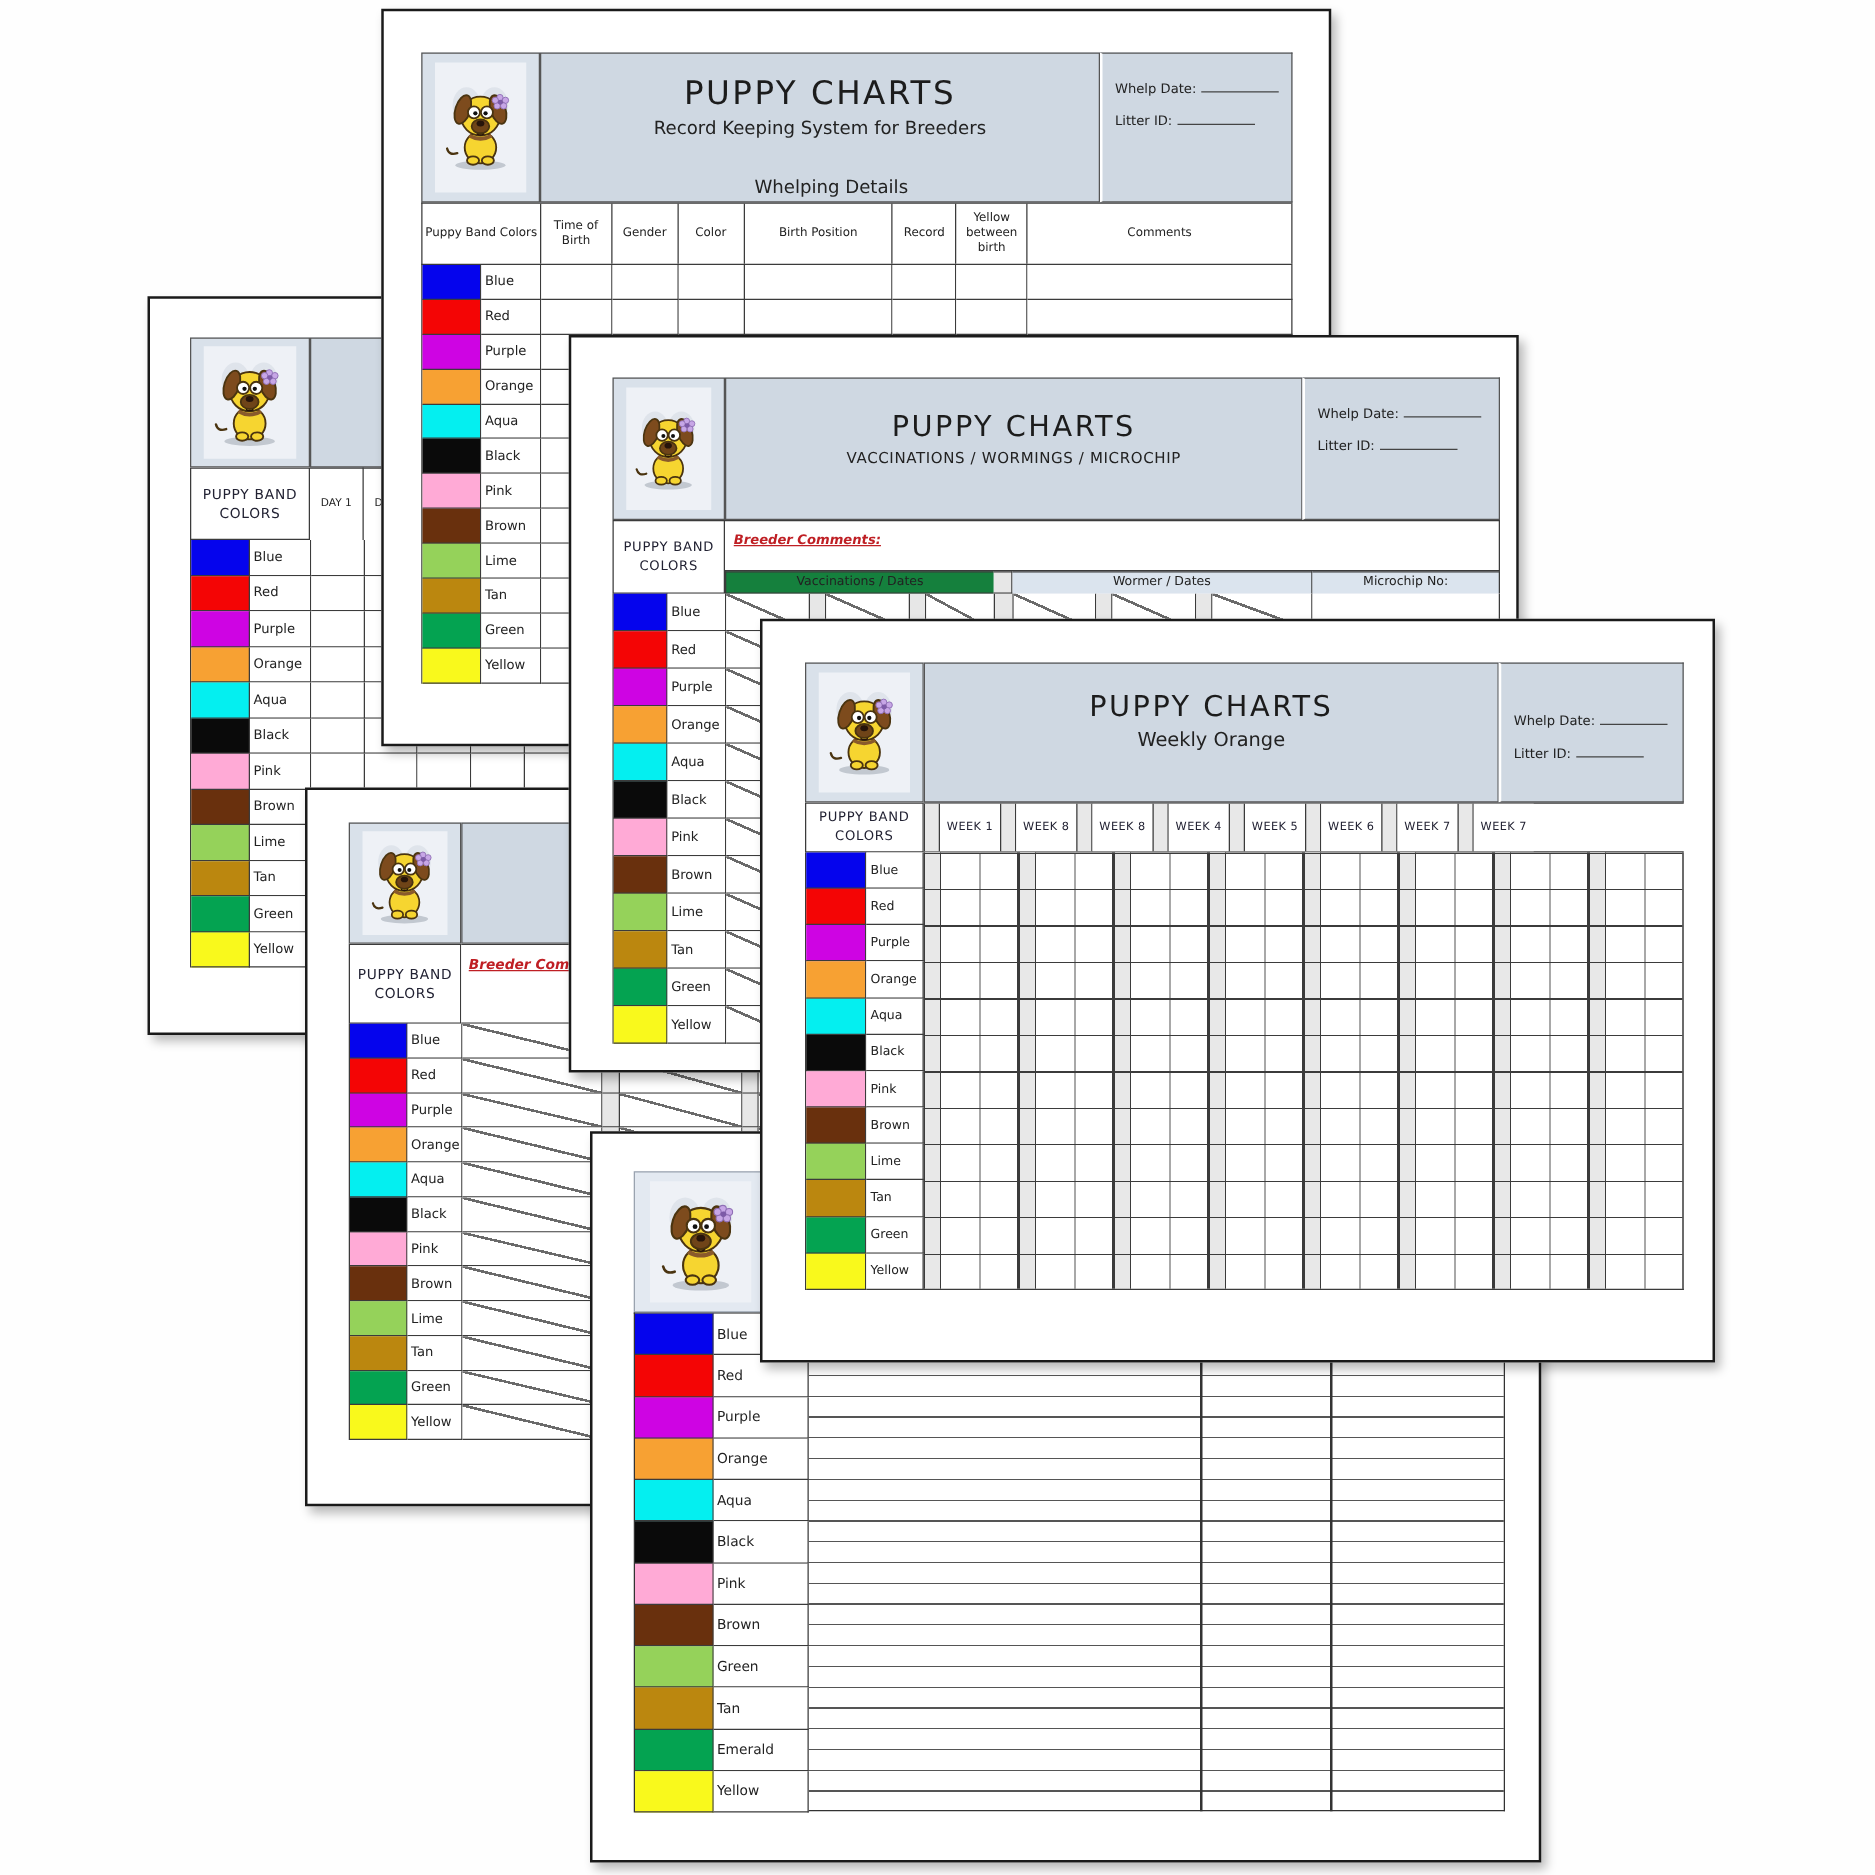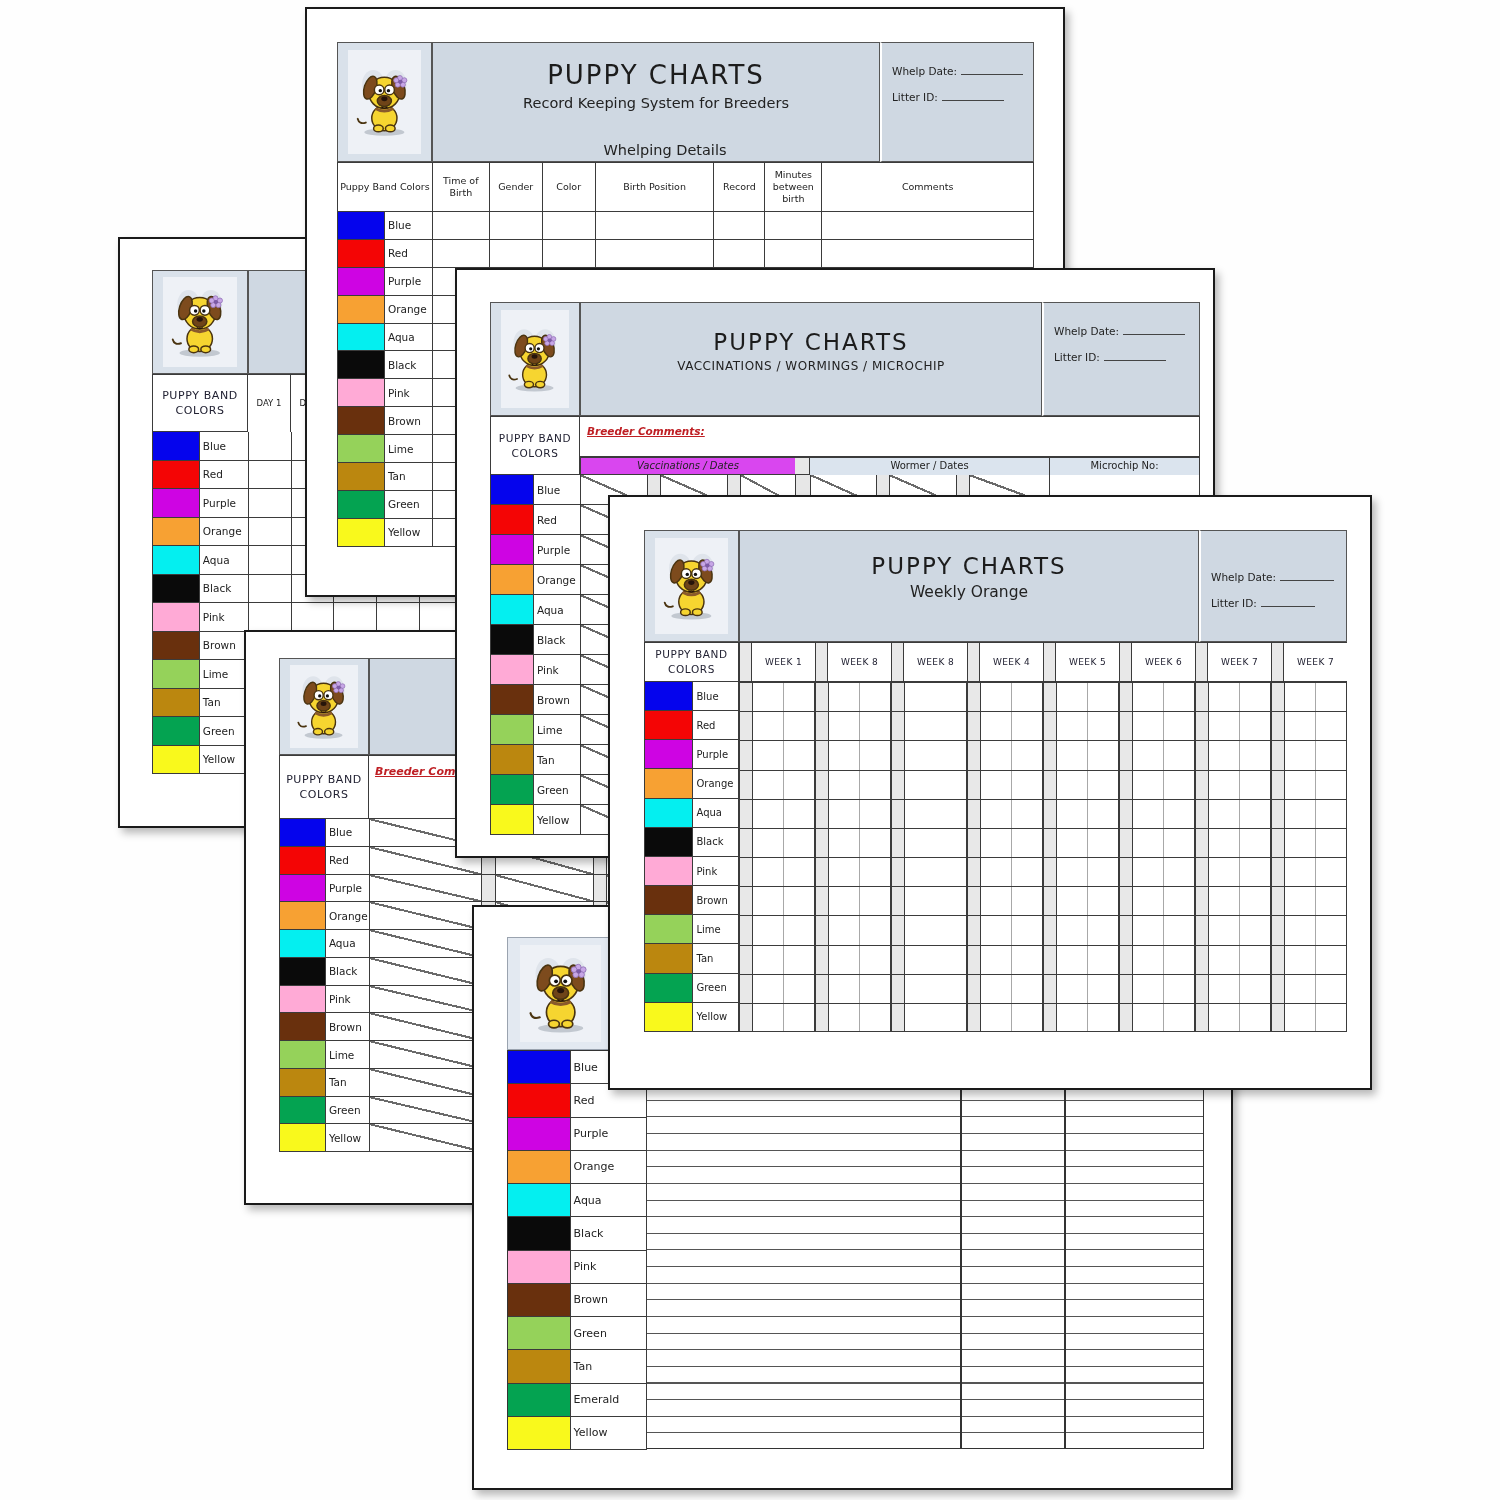--- a/index.html
+++ b/index.html
@@ -39,21 +39,21 @@
 
   
   .week-grid{
     background-image:
       repeating-linear-gradient(to bottom,#3b3b3b 0,#3b3b3b 1px,transparent 1px,transparent 29.17px),
       repeating-linear-gradient(to right,#3b3b3b 0,#3b3b3b 1px,#e8e8e8 1px,#e8e8e8 13px,#3b3b3b 13px,#3b3b3b 14px,transparent 14px,transparent 44.5px,#a8a8a8 44.5px,#a8a8a8 45.5px,transparent 45.5px,transparent 75px,#3b3b3b 75px,#3b3b3b 76px);
     border-right:1px solid #3b3b3b;border-bottom:1px solid #3b3b3b;
   }
   .week-strip{display:flex;border-bottom:1px solid #3b3b3b;}
   .week-sep{width:13px;background:#e8e8e8;border-right:1px solid #3b3b3b;border-left:1px solid #3b3b3b;}
-  .week-cell{width:63px;display:flex;align-items:center;justify-content:center;
+  .week-cell{width:48px;display:flex;align-items:center;justify-content:center;
              font-size:9px;letter-spacing:.4px;color:#223;background:#fff;}
   
   .ruled{
     background-image:repeating-linear-gradient(to bottom,#555 0,#555 1px,transparent 1px,transparent 16.625px);
     border-right:1.5px solid #333;border-bottom:1px solid #333;
   }
   .vline{position:absolute;width:1.5px;background:#333;}
 </style>
 </head>
 <body>
@@ -252,21 +252,21 @@
       <span class="line"><span>Whelp Date:</span><span class="blank"></span></span>
       <span class="line"><span>Litter ID:</span><span class="blank"></span></span>
     </div>
     <div class="abs row" style="left:30px;top:153px;width:697px;height:50px;border:1px solid #3b3b3b;border-right:none;">
       <div class="hdr-cell" style="width:95px;">Puppy Band Colors</div>
       <div class="hdr-cell" style="width:57px;">Time of Birth</div>
       <div class="hdr-cell" style="width:53px;">Gender</div>
       <div class="hdr-cell" style="width:53px;">Color</div>
       <div class="hdr-cell" style="width:119px;">Birth Position</div>
       <div class="hdr-cell" style="width:51px;">Record</div>
-      <div class="hdr-cell" style="width:57px;">Minutes between birth</div>
+      <div class="hdr-cell" style="width:57px;">Yellow between birth</div>
       <div class="hdr-cell" style="width:212px;">Comments</div>
     </div>
     <div class="abs" style="left:30px;top:203px;width:697px;border-left:1px solid #3b3b3b;">
 
         <div class="row" style="height:27.9px;">
           <div class="swatch" style="width: 47px; background: rgb(5, 4, 237);"></div>
           <div class="rlabel" style="width:48px;">Blue</div>
           <div class="cell" style="width:57px;"></div>
           <div class="cell" style="width:53px;"></div>
           <div class="cell" style="width:53px;"></div>
@@ -565,21 +565,21 @@
     </div>
     <div class="abs whelp-cell" style="left:585px;top:32px;width:158px;height:114px;">
       <span class="line"><span>Whelp Date:</span><span class="blank"></span></span>
       <span class="line"><span>Litter ID:</span><span class="blank"></span></span>
     </div>
     <div class="abs colors-head" style="left:33px;top:146px;width:90px;height:59px;font-size:10.5px;">PUPPY BAND COLORS</div>
     <div class="abs cell" style="left:123px;top:146px;width:620px;height:41px;border-top:1px solid #3b3b3b;padding:3px 7px;">
       <span class="red-note" style="font-size:10.5px;">Breeder Comments:</span>
     </div>
     <div class="abs row" style="left:123px;top:187px;width:620px;height:18px;">
-      <div class="hdr-cell" style="width:215px;background:#d946ef;border:1px solid #3b3b3b;border-right:none;font-size:10px;font-style:italic;">Vaccinations  /  Dates</div>
+      <div class="hdr-cell" style="width:215px;background:#15803d;border:1px solid #3b3b3b;border-right:none;font-size:10px;">Vaccinations  /  Dates</div>
       <div class="vsep" style="width:15px;border-top:1px solid #3b3b3b;"></div>
       <div class="hdr-cell" style="width:240px;background:#dbe4ee;border-top:1px solid #3b3b3b;font-size:10px;">Wormer  /  Dates</div>
       <div class="hdr-cell" style="width:150px;background:#dbe4ee;border-top:1px solid #3b3b3b;font-size:10px;">Microchip No:</div>
     </div>
     <div class="abs" style="left:33px;top:205px;width:710px;border-left:1px solid #3b3b3b;">
 
         <div class="row" style="height:30px;">
           <div class="swatch" style="width: 43px; background: rgb(5, 4, 237);"></div>
           <div class="rlabel" style="width:47px;">Blue</div>
           <div class="cell slash" style="width:67px;"></div>

